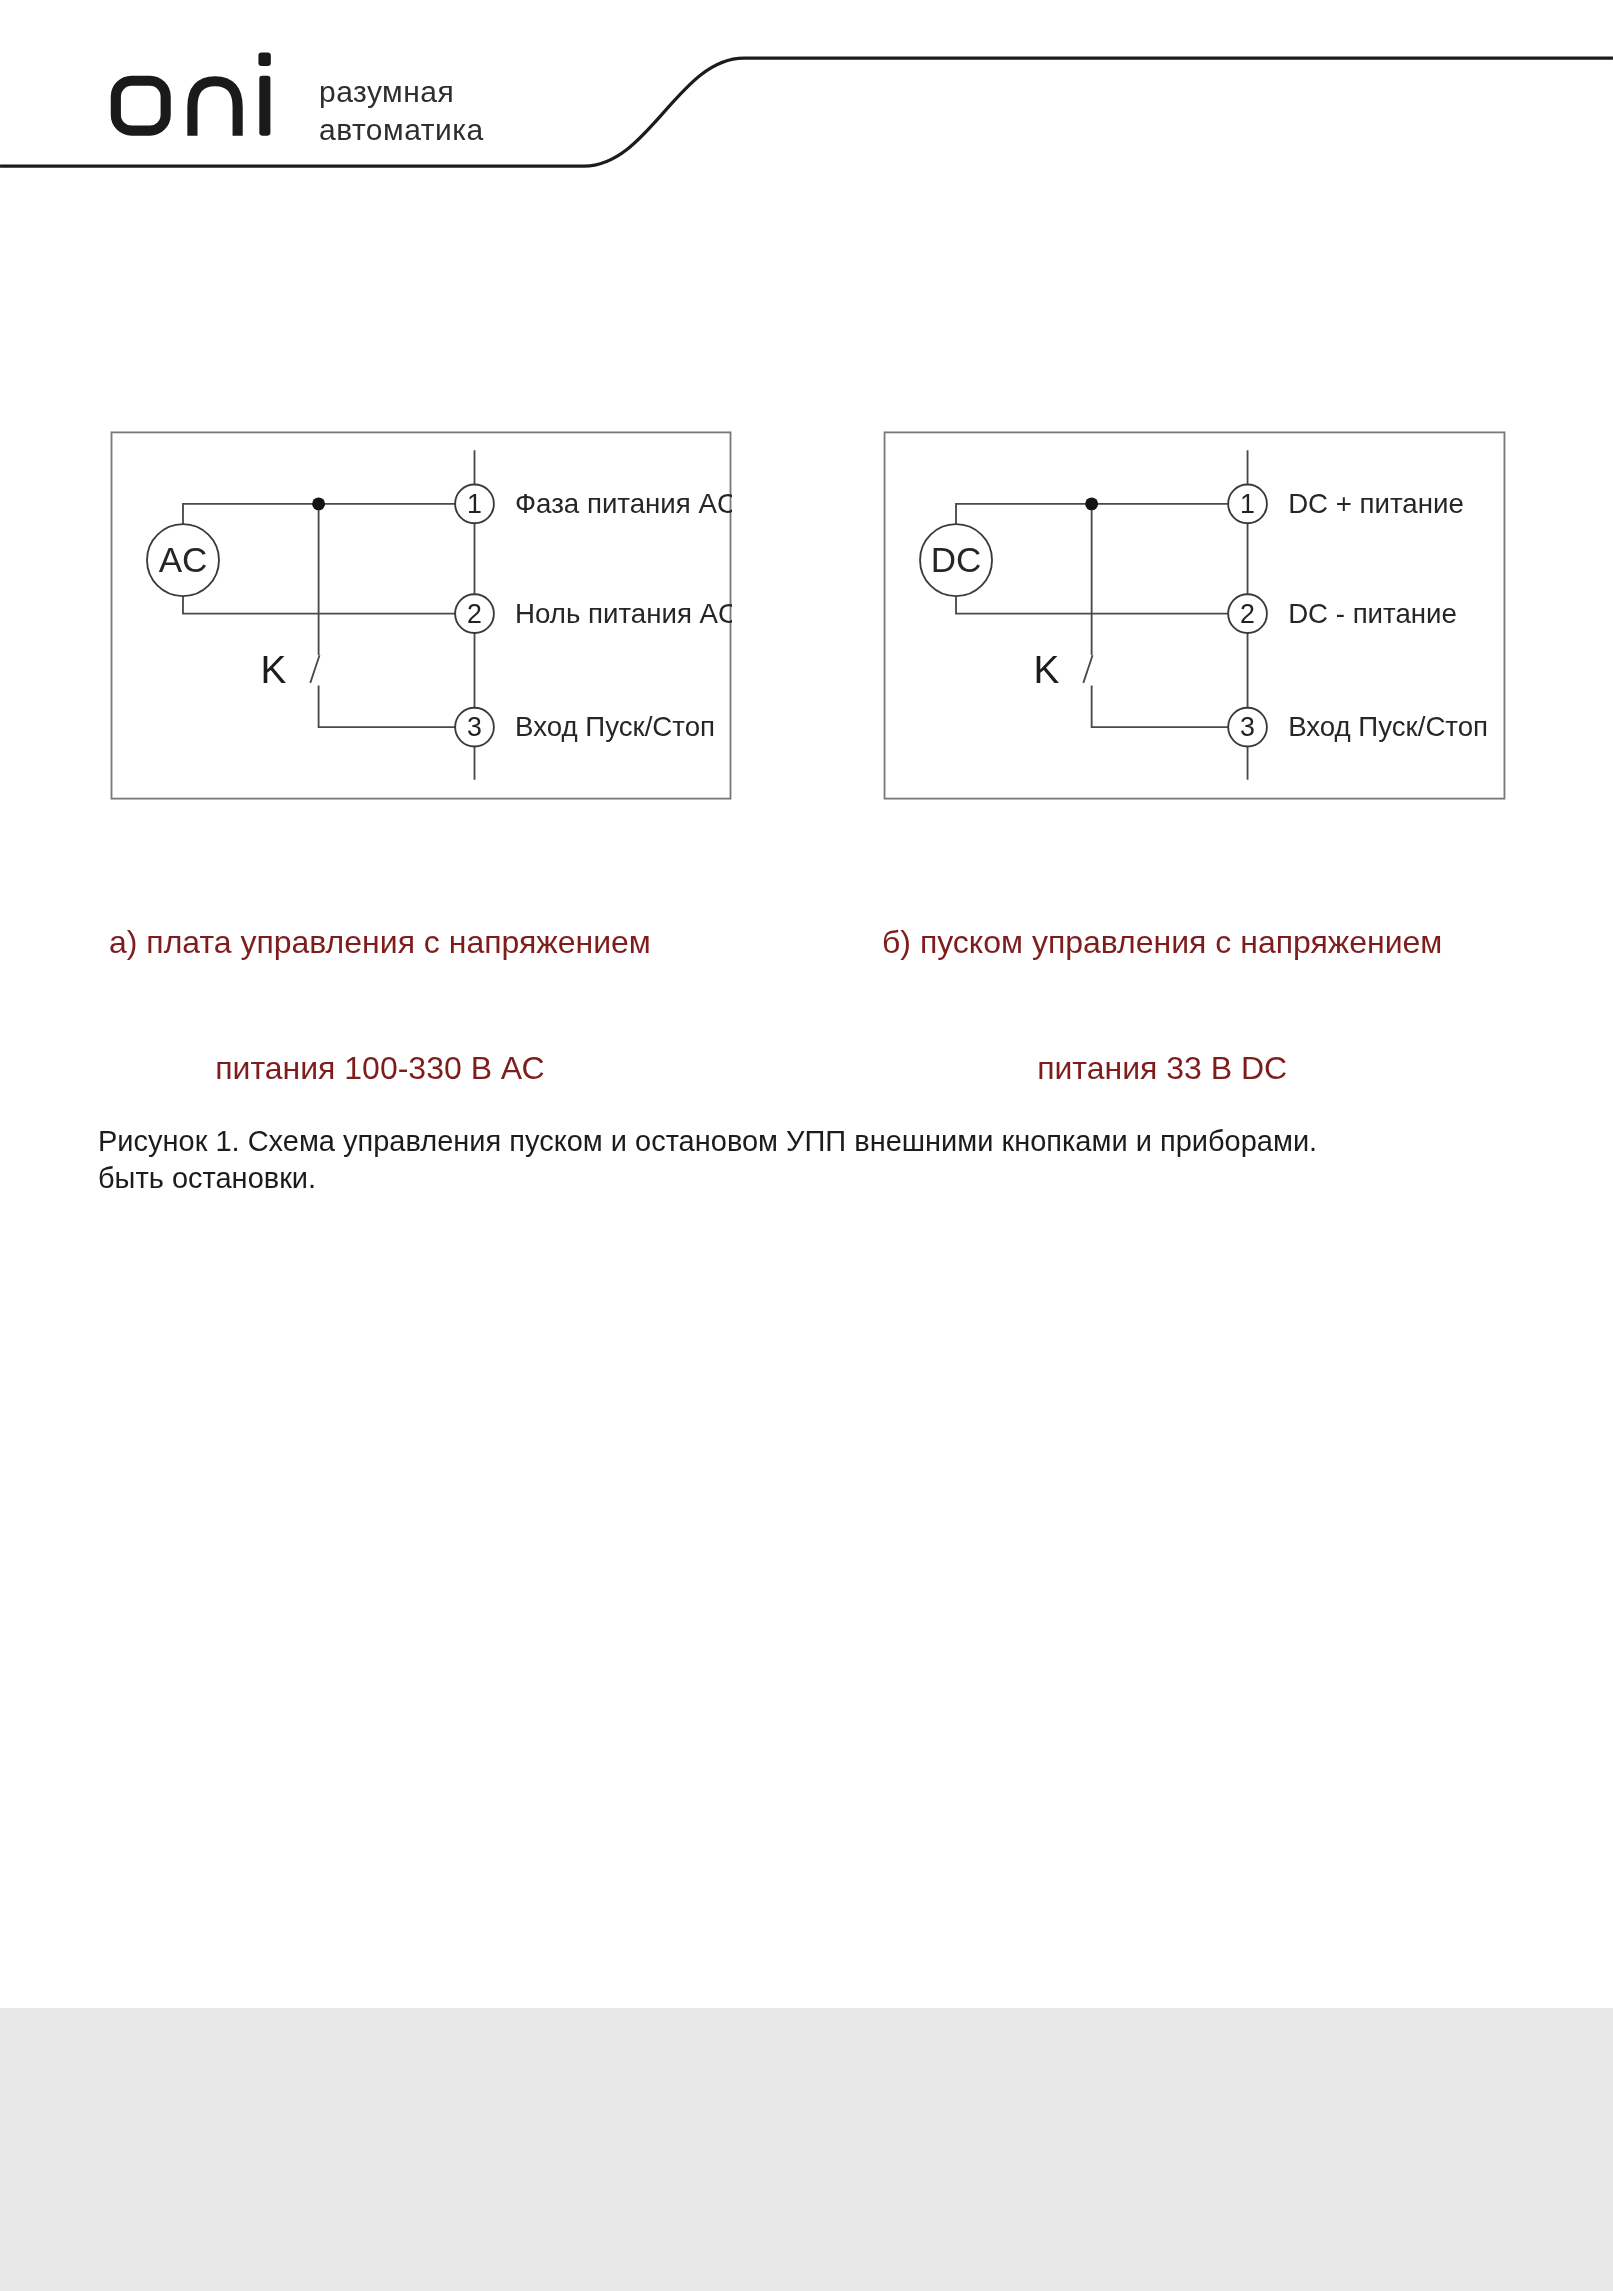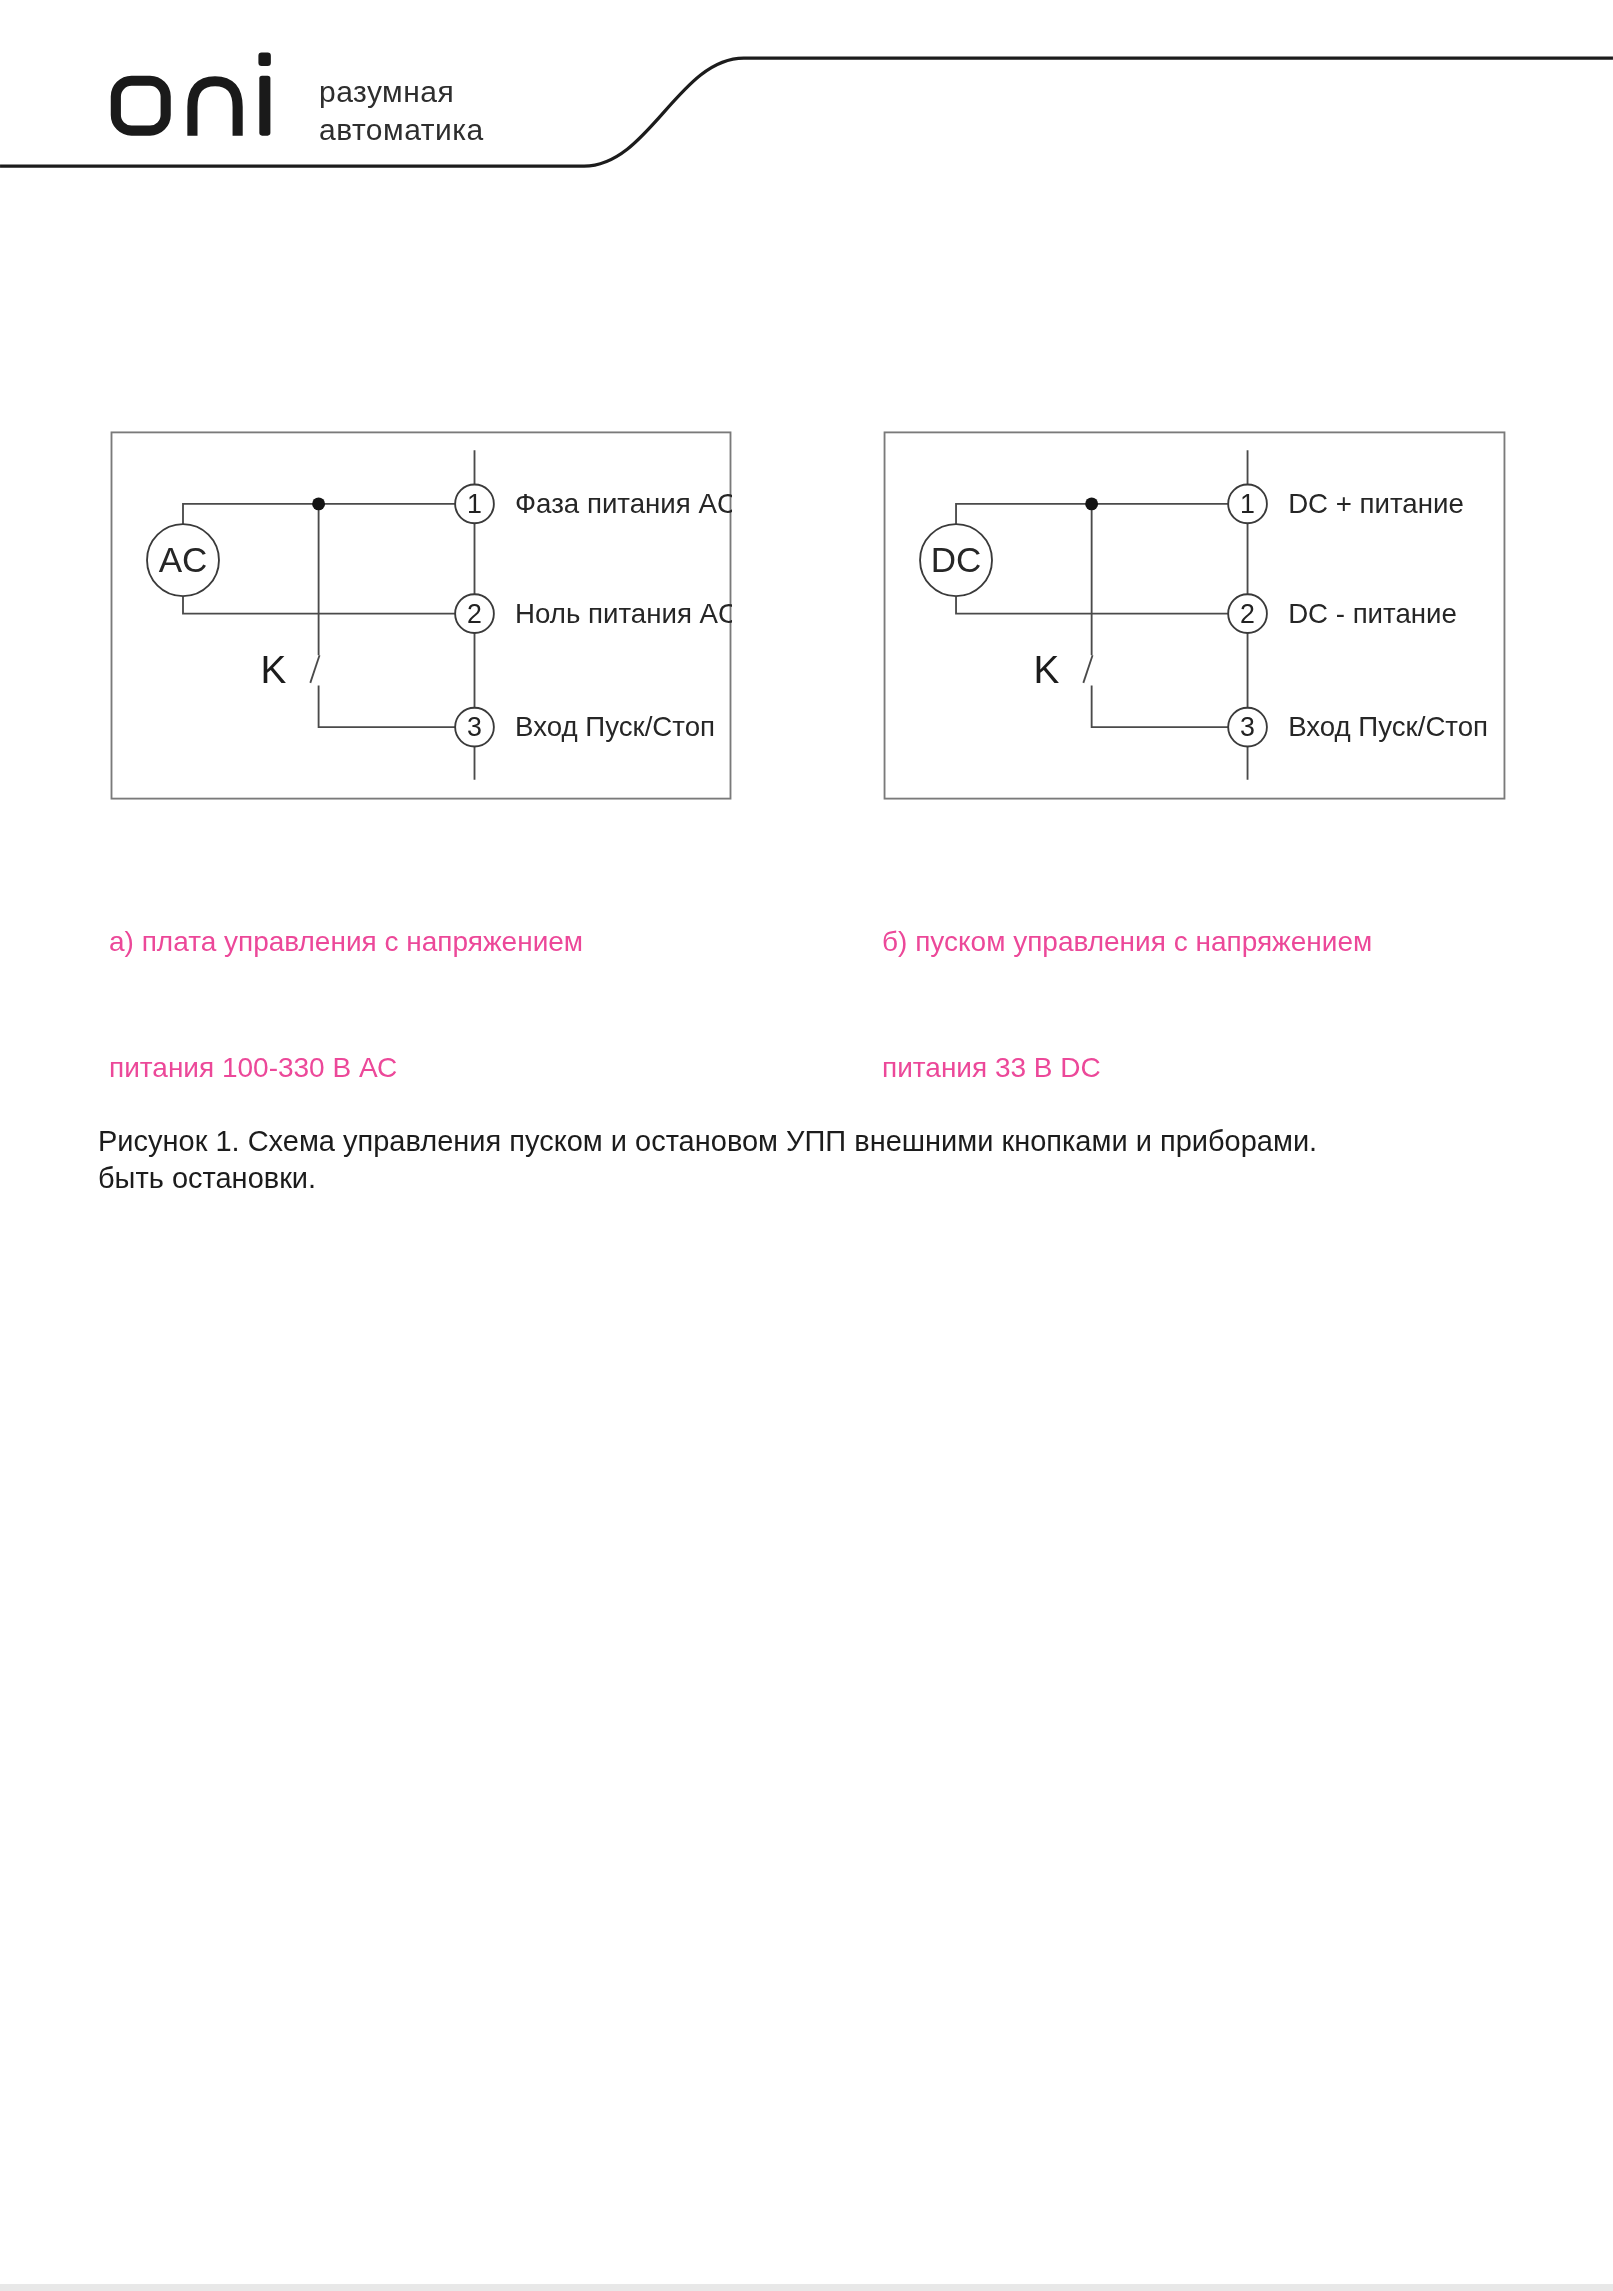--- a/index.html
+++ b/index.html
@@ -1,21 +1,21 @@
 <!DOCTYPE html>
 <html style="font-size:14.8px"><head>
 <meta charset="utf-8">
 <style>
   * { margin: 0; padding: 0; box-sizing: border-box; }
   html, body { background: #e8e8e8; }
   body { font-family: "Liberation Sans", sans-serif; }
   .page {
     position: relative;
     width: 1613px;
-    height: 2284px;
+    height: 2008px;
     background: #ffffff;
     margin: 0 auto;
     overflow: hidden;
     color: #1f1f1f;
   }
   .abs { position: absolute; }
   svg { display: block; }
   svg text { font-family: "Liberation Sans", sans-serif; }
 
   
@@ -35,22 +35,23 @@
   .node { fill: #ffffff; stroke: #3a3a3a; stroke-width: 2; }
   .srccircle { fill: #ffffff; stroke: #3a3a3a; stroke-width: 2; }
   .jdot { fill: #141414; stroke: none; }
   .tnum { font-size: 29px; fill: #222222; text-anchor: middle; }
   .tlabel { font-size: 30px; fill: #262626; text-anchor: start; }
   .srclabel { font-size: 38px; fill: #262626; text-anchor: middle; }
   .klabel { font-size: 42px; fill: #1c1c1c; text-anchor: middle; }
 
   
   .caption {
-    font-size: 28px; line-height: 42px; color: #ec4899;
+    font-size: 32px; line-height: 42px; color: #7f1d1d;
     white-space: pre;
+    text-align: center;
   }
   .caption-a { left: 109px; top: 837px; }
   .caption-b { left: 882px; top: 837px; }
   .figure-text {
     left: 98px; top: 1111px;
     font-size: 29px; line-height: 37px; color: #1c1c1c; margin-top: 12px;
   }
   .figure-text div { white-space: pre; }
 </style>
 </head>

